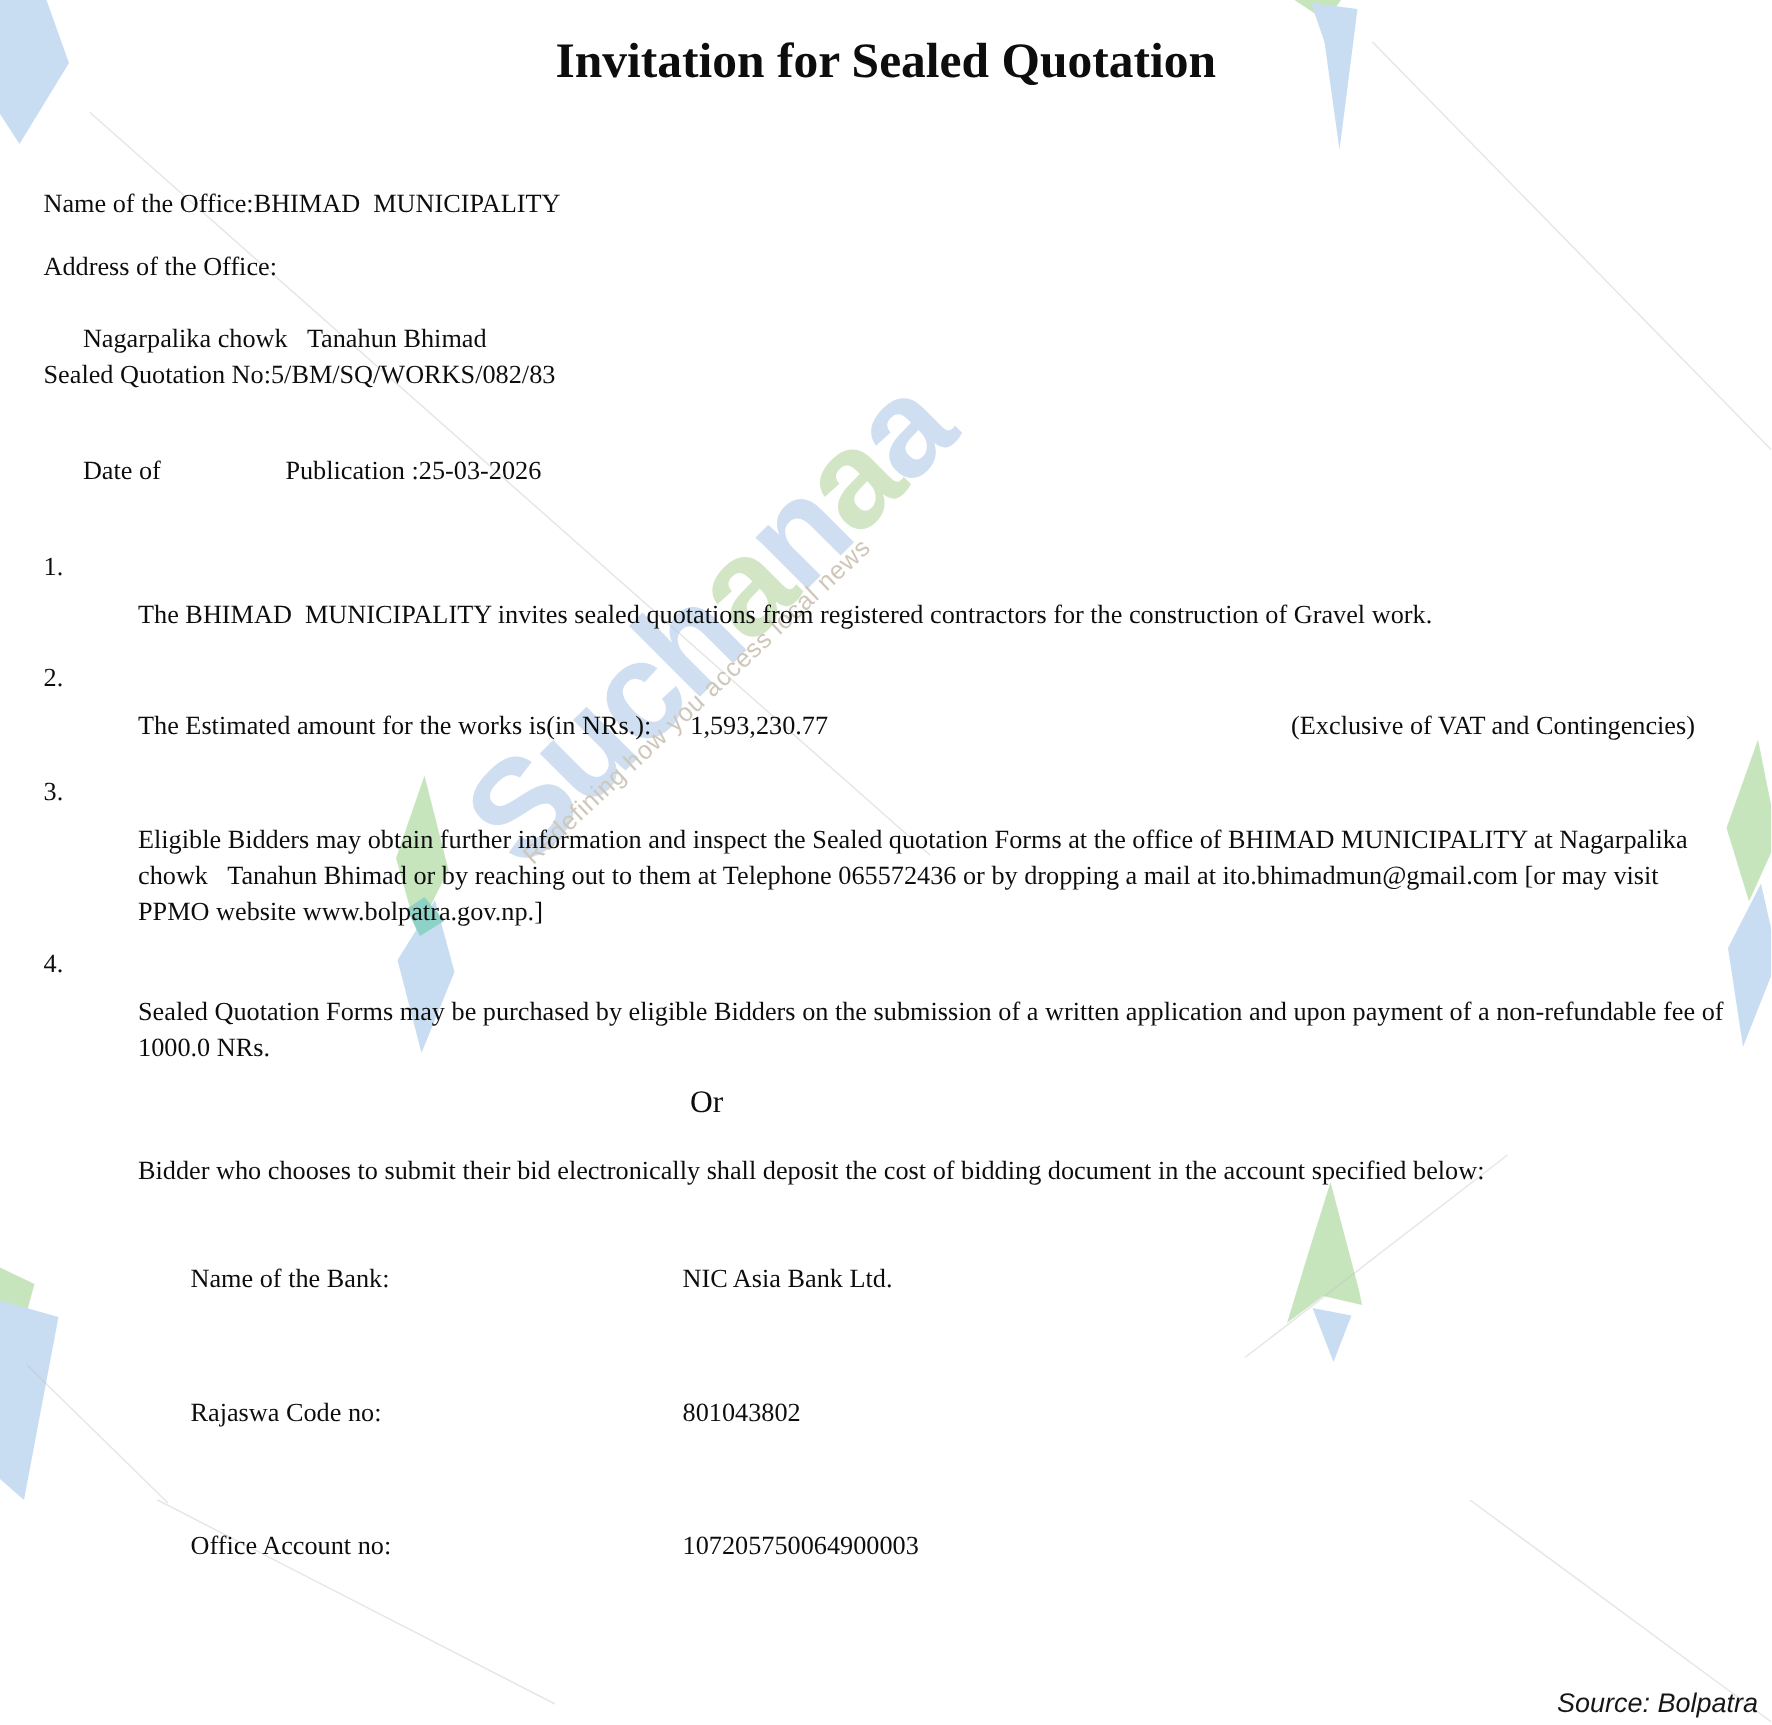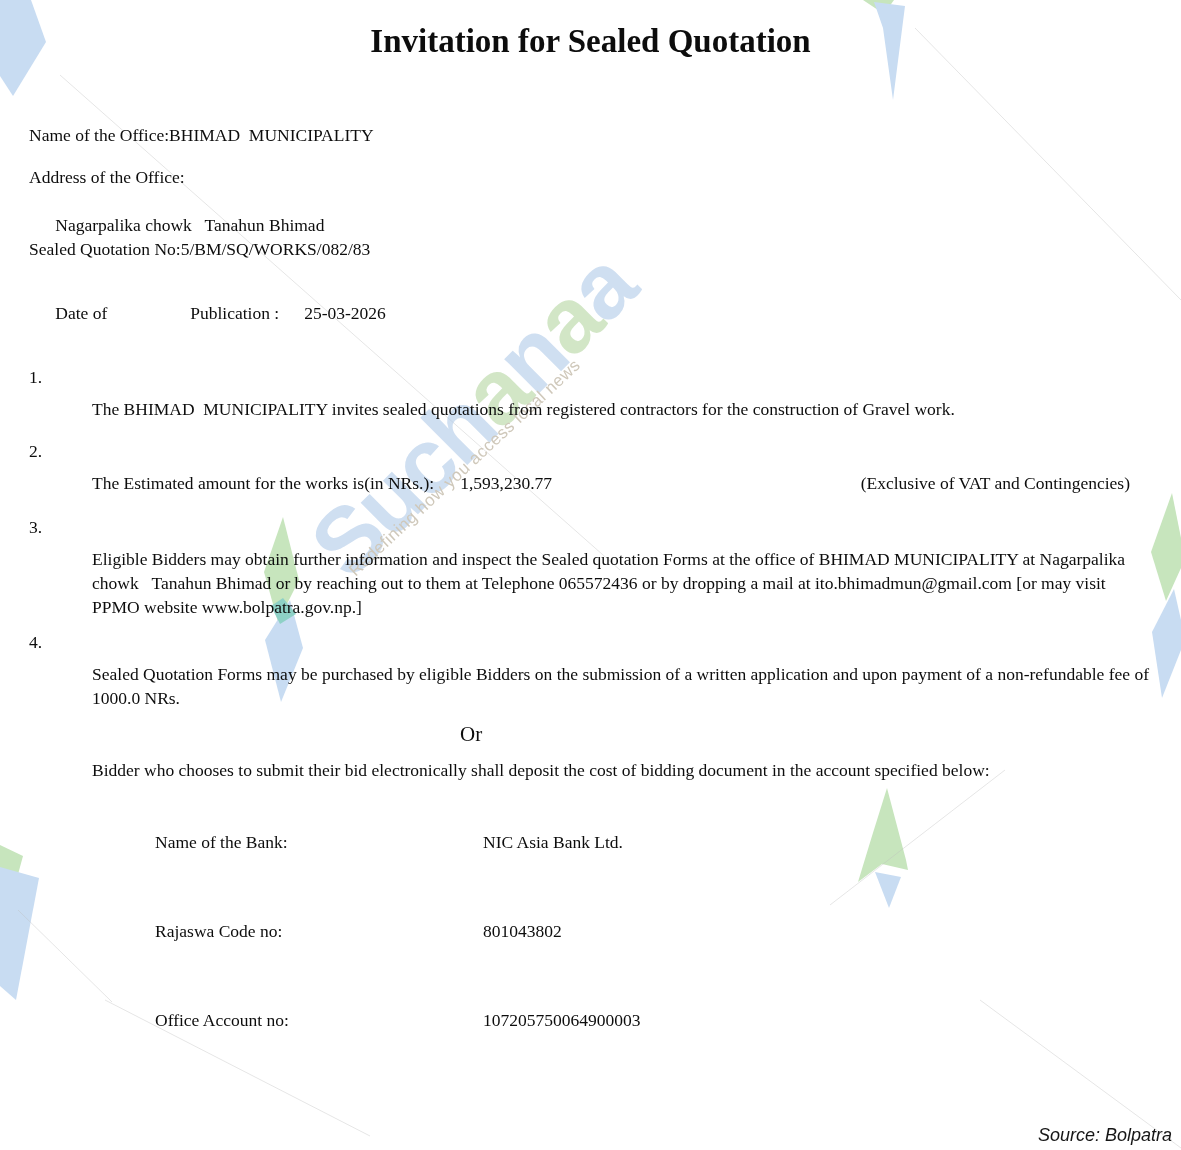--- a/index.html
+++ b/index.html
@@ -27,37 +27,37 @@
   }
   
   .content{position:absolute;left:0;top:0;width:1181px;height:910px;padding:0 29px;box-sizing:border-box;z-index:2;}
   h1.title{margin:20px 0 0;text-align:center;font-size:33px;line-height:42px;font-weight:700;}
   .line{font-size:17.5px;line-height:24px;margin:0;white-space:pre-wrap;}
   .office{margin-top:61px;}
   .addr{margin-top:18px;}
   .qno{margin-top:0;}
   .dateline{margin-top:16px;}
   .date-label{display:inline-block;width:135px;}
-  .pub-date{margin-left:25px;}
+  .pub-date{}
   .li{display:flex;font-size:17.5px;line-height:24px;}
   .li .num{flex:0 0 63px;width:63px;}
   .li .txt{flex:1;white-space:pre-wrap;margin-top:32px;}
   .li1{margin-top:16px;}
   .li2{margin-top:18px;}
   .li3{margin-top:20px;}
   .li4{margin-top:11px;}
   .est{display:flex;align-items:baseline;}
   .est .amount{margin-left:26px;}
   .est .vat{margin-left:auto;margin-right:22px;text-align:right;}
   .or-line{margin:12px 0 0 431px;font-size:21px;line-height:24px;}
-  .bidder{margin:12px 0 0 63px;}
+  .bidder{margin:22px 0 0 63px;}
   .bank{margin:24px 0 0 63px;}
   .bank-row{font-size:17.5px;line-height:24px;margin-bottom:17px;white-space:pre-wrap;}
   .bank-row:last-child{margin-bottom:0;}
-  .bank-row .bl{display:inline-block;width:328px;margin-left:28px;}
+  .bank-row .bl{display:inline-block;width:328px;}
   .source{
     position:absolute;right:9px;bottom:4px;z-index:2;
     font-family:"Liberation Sans",sans-serif;font-style:italic;font-size:18px;color:#161616;
   }
 </style>
 </head>
 <body>
 
 <div class="page" style="--green: #c7e5bd; --blue: #c8dcf2; --teal: #8ed1c6; --line: #bdbdbd;">
 

